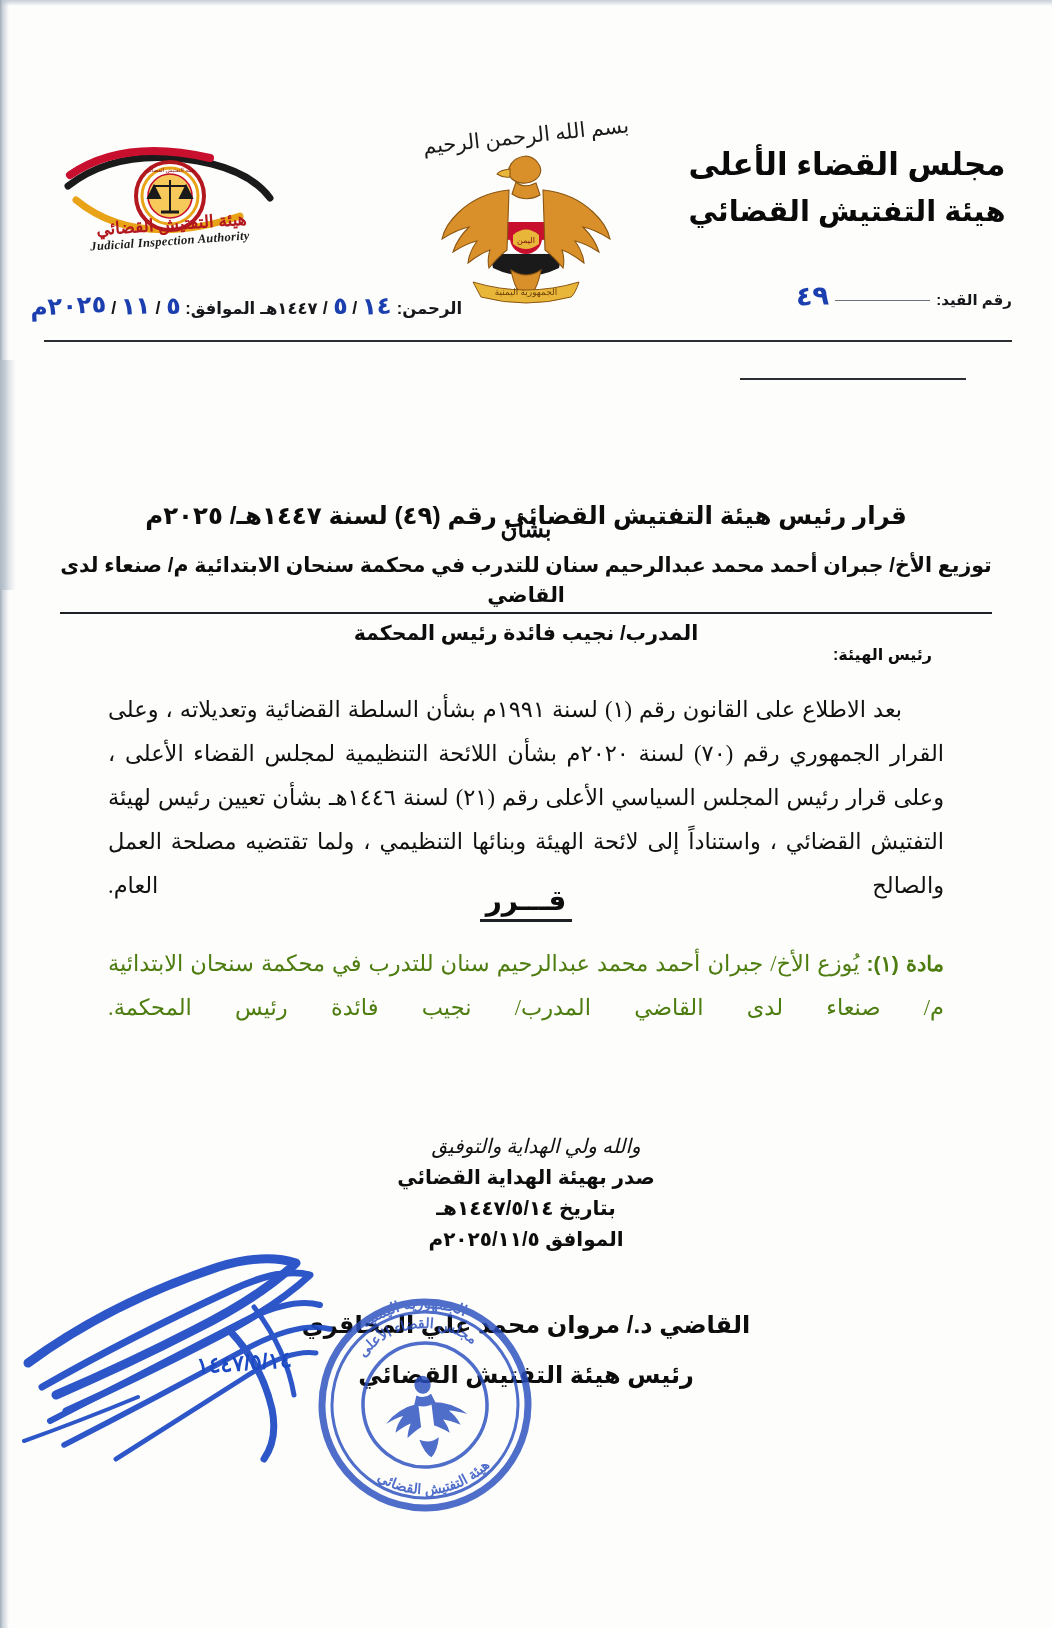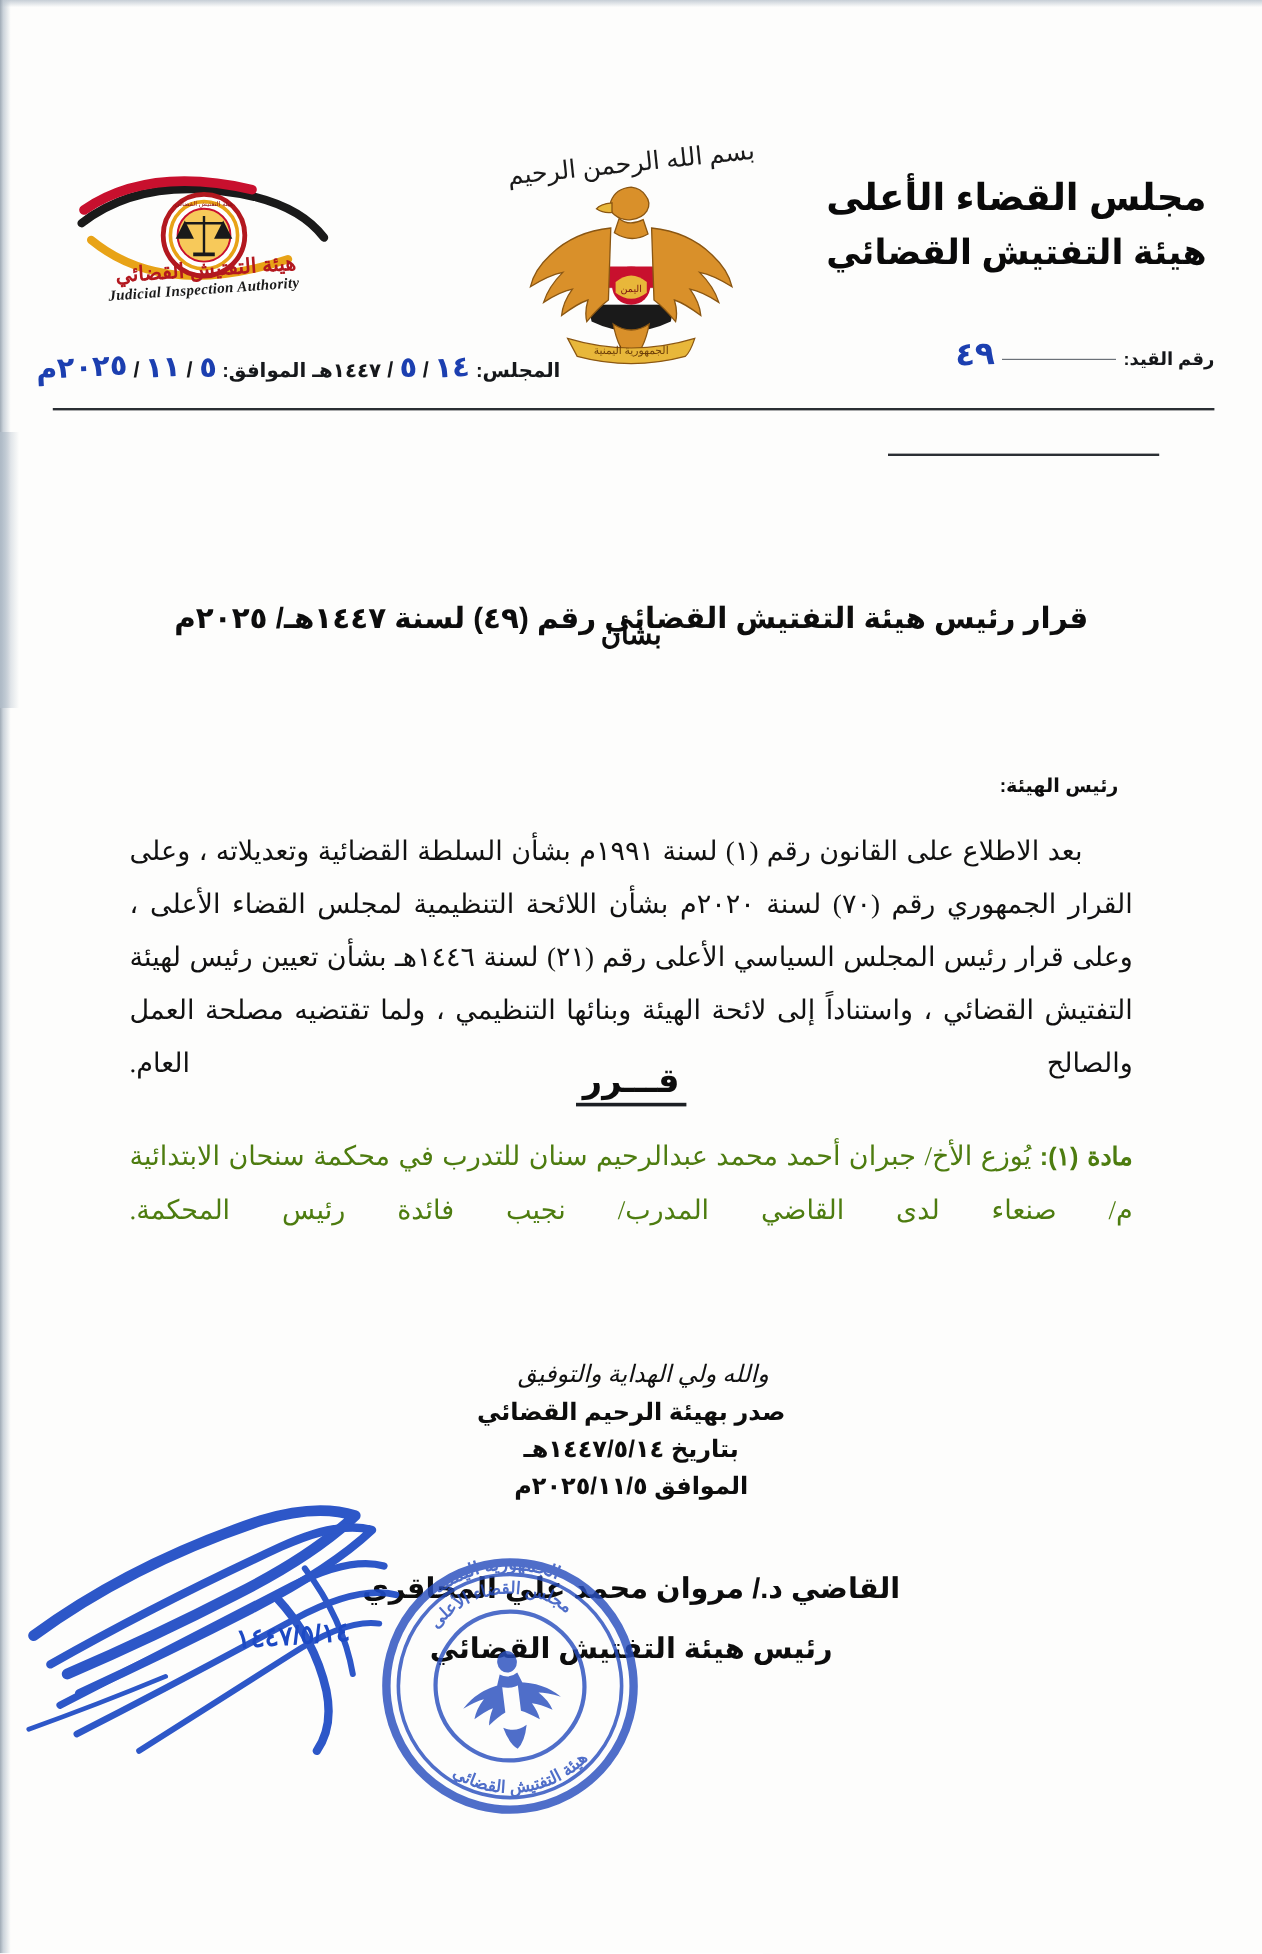--- a/index.html
+++ b/index.html
@@ -415,57 +415,61 @@
         <text x="108" y="26" font-size="5.5" fill="#8a1014" text-anchor="middle" font-family="Liberation Sans, sans-serif">هيئة التفتيش القضائي</text>
       </svg>
       <div class="logo-ar">هيئة التفتيش القضائي</div>
       <div class="logo-en">Judicial Inspection Authority</div>
     </div>
 
     <div class="hdr-rule2"></div>
   </div>
 
   <div class="date-row">
-    <span class="date-label">المجلس:</span>
+    <span class="date-label">الرحمن:</span>
     <span class="date-hand">١٤</span>
     <span class="date-sep">/</span>
     <span class="date-hand">٥</span>
     <span class="date-sep">/</span>
     <span class="date-fixed">١٤٤٧هـ</span>
     <span class="date-fixed">الموافق:</span>
     <span class="date-hand">٥</span>
     <span class="date-sep">/</span>
     <span class="date-hand">١١</span>
     <span class="date-sep">/</span>
     <span class="date-hand">٢٠٢٥م</span>
   </div>
 
   <div class="hdr-rule"></div>
 
   <div class="doc-title">قرار رئيس هيئة التفتيش القضائي رقم (٤٩) لسنة ١٤٤٧هـ/ ٢٠٢٥م</div>
   <div class="doc-subject-label">بشأن</div>
 
+  <div class="subject-block">
+    <div class="subject-l1">توزيع الأخ/ جبران أحمد محمد عبدالرحيم  سنان للتدرب في محكمة سنحان الابتدائية م/ صنعاء لدى القاضي</div>
+    <div class="subject-l2">المدرب/ نجيب فائدة رئيس المحكمة</div>
+  </div>
 
   <div class="addressee">رئيس الهيئة:</div>
 
   <div class="preamble">بعد الاطلاع على القانون رقم (١) لسنة ١٩٩١م بشأن السلطة القضائية وتعديلاته ، وعلى القرار الجمهوري رقم (٧٠) لسنة ٢٠٢٠م بشأن اللائحة التنظيمية لمجلس القضاء الأعلى ، وعلى قرار رئيس المجلس السياسي الأعلى رقم (٢١) لسنة ١٤٤٦هـ بشأن تعيين رئيس لهيئة التفتيش القضائي ، واستناداً إلى لائحة الهيئة وبنائها التنظيمي ، ولما تقتضيه مصلحة العمل والصالح العام.</div>
 
   <div class="decree-word">
     <span>قـــرر</span>
   </div>
 
   <div class="article article-1">
     <b>مادة (١):</b>
     <span>يُوزع الأخ/ جبران أحمد محمد عبدالرحيم  سنان للتدرب في محكمة سنحان الابتدائية م/ صنعاء لدى القاضي المدرب/ نجيب فائدة رئيس المحكمة.</span>
   </div>
 
 
   <div class="closing">
     <div class="closing-dua">والله ولي الهداية والتوفيق</div>
-    <div class="closing-issued">صدر بهيئة الرحيم القضائي</div>
+    <div class="closing-issued">صدر بهيئة الهداية القضائي</div>
     <div class="closing-date1">بتاريخ ١٤٤٧/٥/١٤هـ</div>
     <div class="closing-date2">الموافق ٢٠٢٥/١١/٥م</div>
   </div>
 
   <div class="signer">
     <div class="signer-name">القاضي د./ مروان محمد علي المحاقري</div>
     <div class="signer-title">رئيس هيئة التفتيش القضائي</div>
   </div>
 
   <div class="signature">

